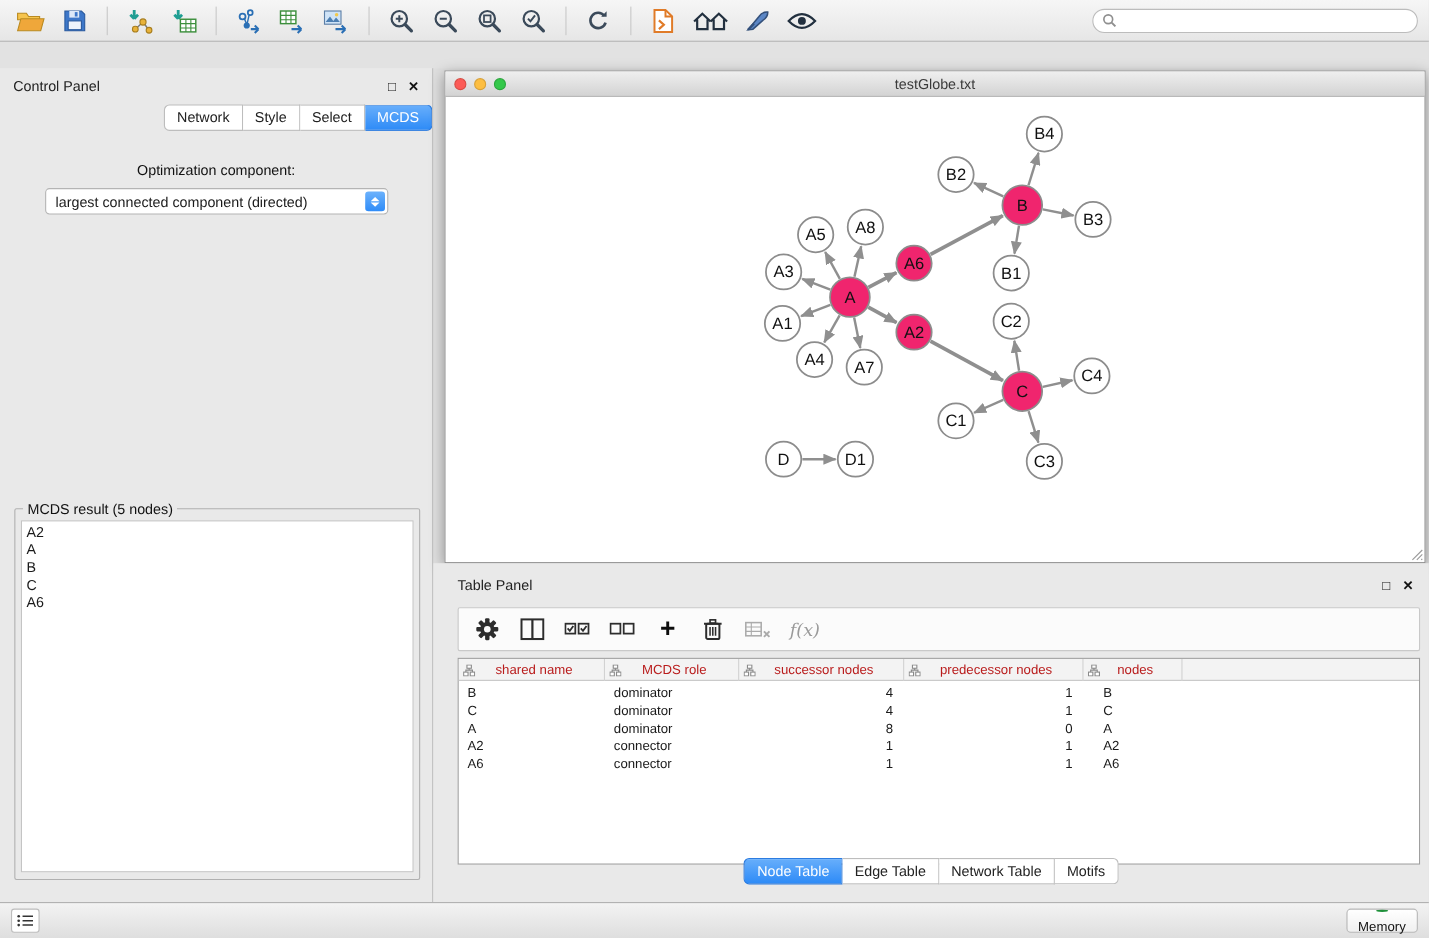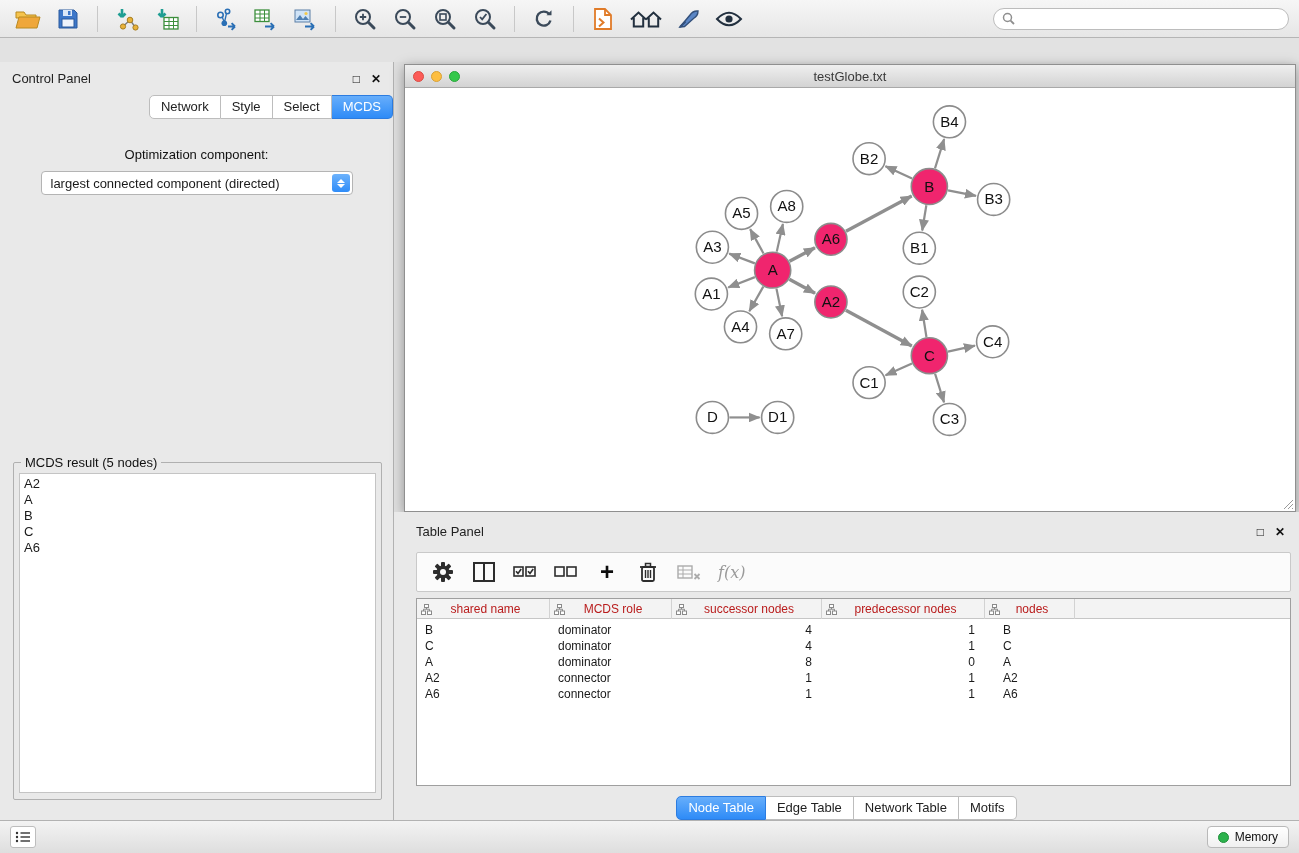--- a/index.html
+++ b/index.html
@@ -117,35 +117,35 @@
   .thead { display:flex; background:#f3f3f3; border-bottom:1px solid #c6c6c6; height:20px; }
   .th { display:flex; align-items:center; border-right:1px solid #d2d2d2; height:20px; }
   .th-icon { margin:0 2px 0 4px; display:flex; }
   .th-label { flex:1; text-align:center; font-size:12px; color:#b91c1c; padding-right:12px; white-space:nowrap; }
   .th-filler { flex:1; border-right:none; }
   .tbody { padding-top:3px; }
   .tr { display:flex; height:16px; align-items:center; }
   .td { font-size:12px; padding-left:8px; white-space:nowrap; overflow:hidden; }
   .td.num { text-align:right; padding-right:10px; padding-left:0; }
   .td.name-col { padding-left:18px; }
-  .tp-tabs { position:absolute; bottom:0; left:0; right:0; display:flex; justify-content:center; }
+  .tp-tabs { position:absolute; bottom:16px; left:0; right:0; display:flex; justify-content:center; }
   
   .statusbar {
     position:absolute; bottom:0; left:0; right:0; height:33px;
     background:linear-gradient(#f3f3f3,#dedede); border-top:1px solid #b2b2b2;
     display:flex; align-items:center; padding:0 10px;
   }
   .status-btn {
     width:26px; height:22px; background:#fff; border:1px solid #bdbdbd; border-radius:3px;
     display:flex; align-items:center; justify-content:center;
   }
   .memory-pill {
     margin-left:auto; height:22px; background:linear-gradient(#ffffff,#f0f0f0);
     border:1px solid #b9b9b9; border-radius:4px; display:flex; align-items:center;
-    gap:6px; padding:0 10px; font-size:12px; color:#111;
+    gap:6px; padding:0 10px; font-size:12px; color:#111;flex-direction:column;
   }
   .mem-dot { width:11px; height:11px; border-radius:50%; background:#2bb24c; border:1px solid #1f8f3a; }
 </style>
 </head>
 <body>
 
 <div class="app">
 
 
   <div class="toolbar">

